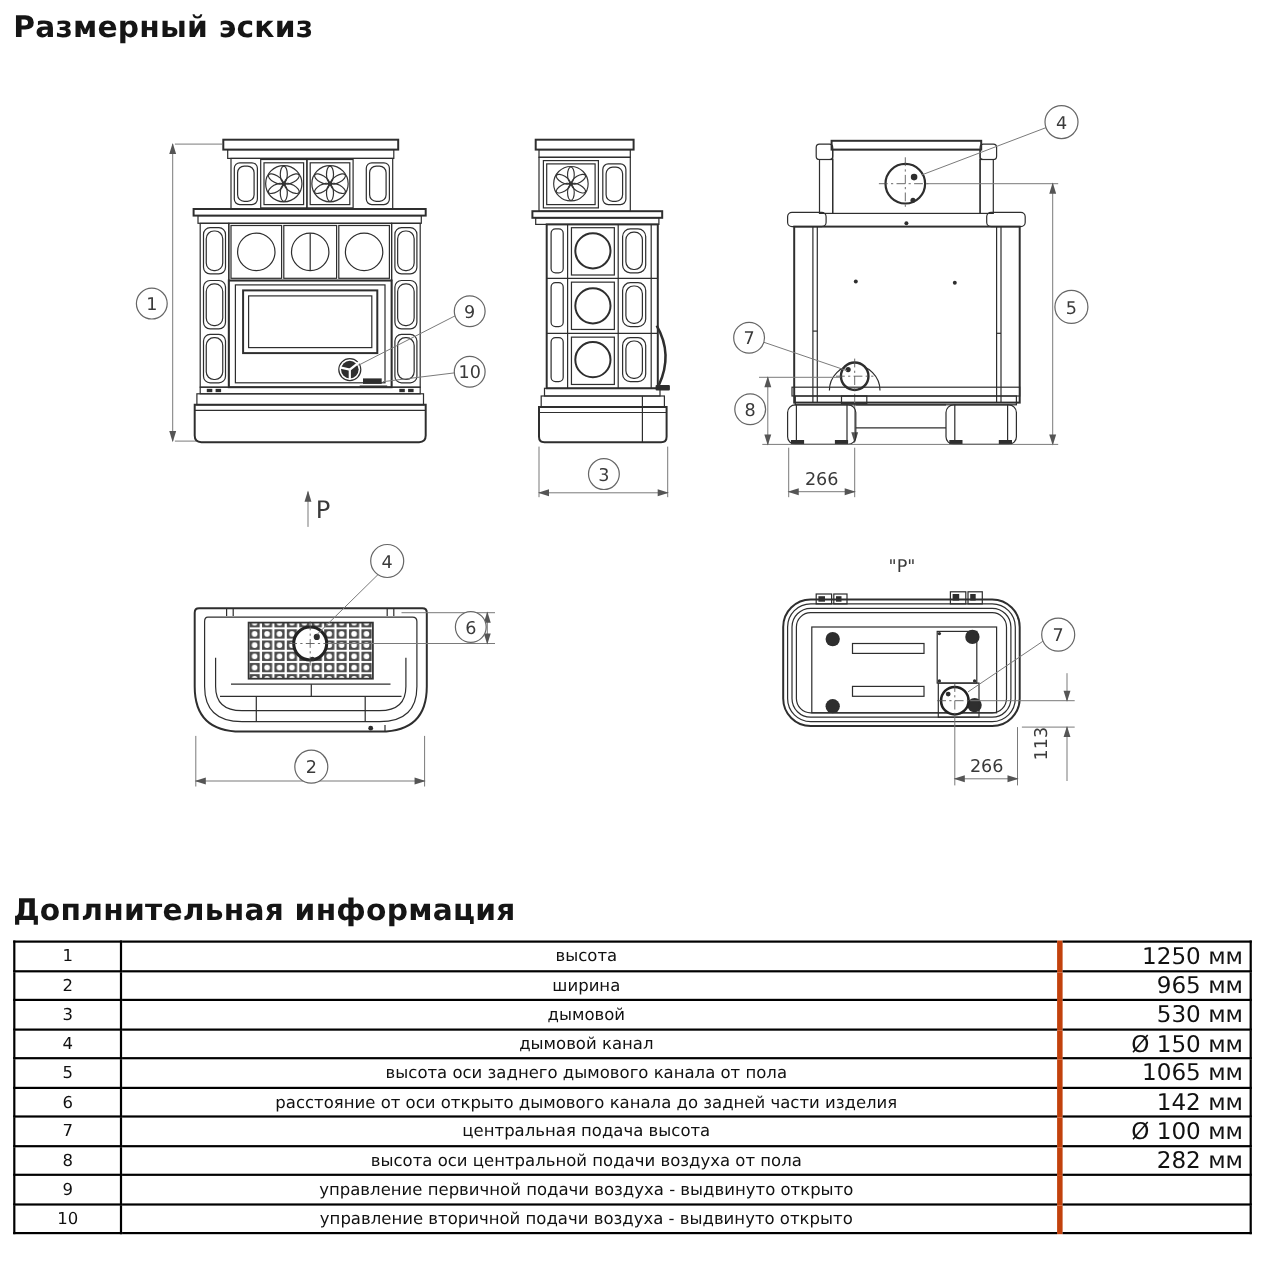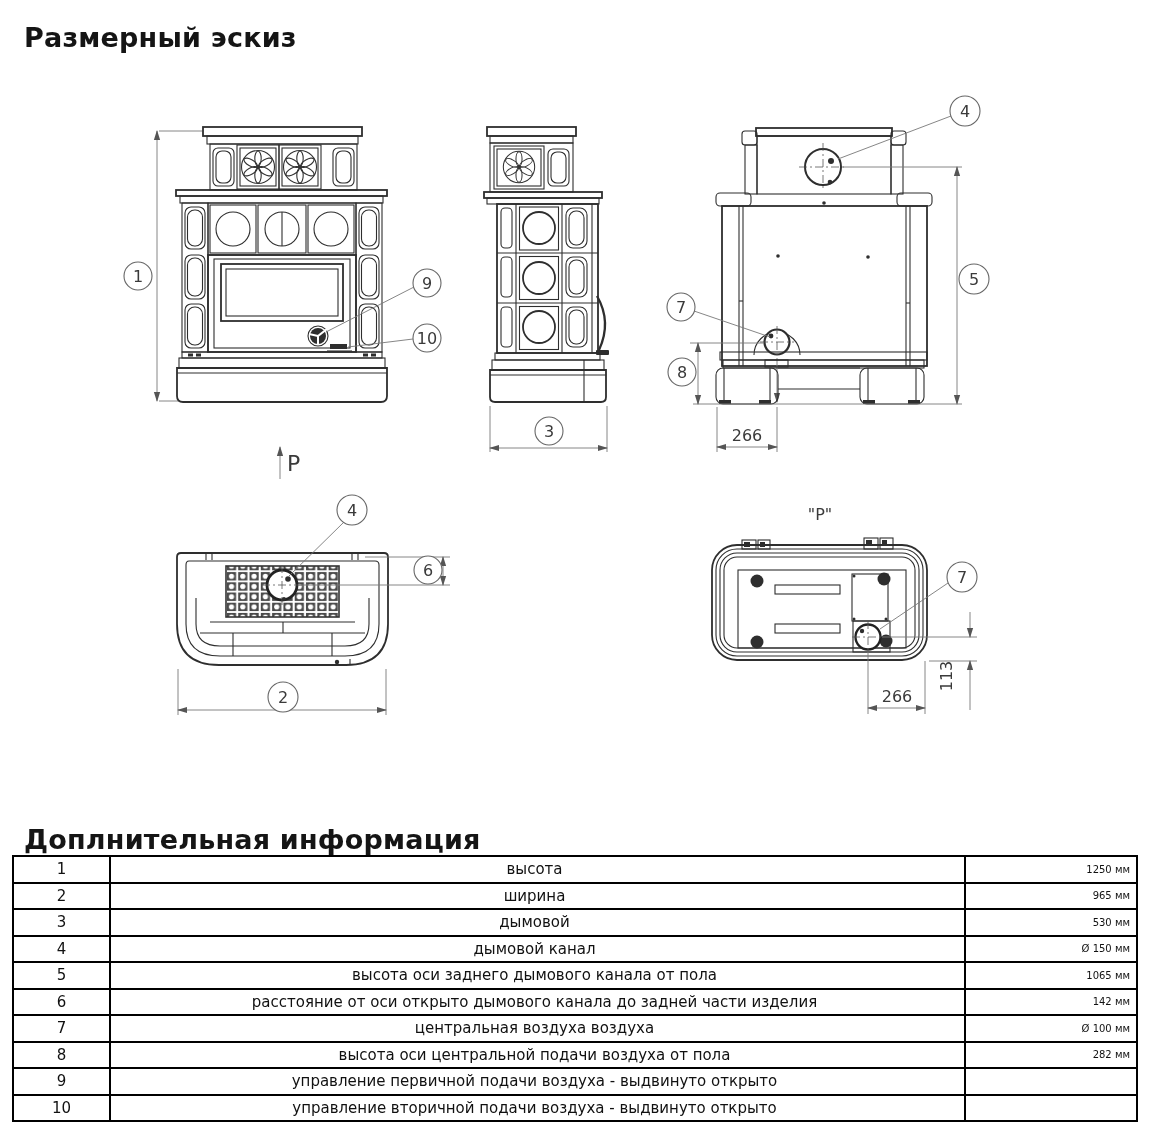--- a/index.html
+++ b/index.html
@@ -1,40 +1,40 @@
 <!DOCTYPE html>
 <html><head>
 <meta charset="utf-8">
 <style>
   html,body{margin:0;padding:0;background:#fff;}
   .page{position:relative;width:1150px;height:1147px;background:#fff;overflow:hidden;
         font-family:"DejaVu Sans","Liberation Sans",sans-serif;color:#111;}
   .h-title{position:absolute;left:12px;font-size:27px;font-weight:bold;color:#151515;
-           letter-spacing:.2px;margin:12px;white-space:nowrap;}
+           letter-spacing:.2px;margin:0;white-space:nowrap;}
   #title-main{top:10px;}
   #title-info{top:812px;}
   svg.drawing{position:absolute;left:0;top:0;width:1150px;height:800px;
               font-family:"DejaVu Sans","Liberation Sans",sans-serif;}
   .ln{stroke:#2e2e2e;fill:none;stroke-width:1.1;}
   .ln2{stroke:#2e2e2e;fill:none;stroke-width:1.8;}
   .thin{stroke:#787878;fill:none;stroke-width:0.9;}
   .cline{stroke:#555;fill:none;stroke-width:0.8;stroke-dasharray:8 3 2 3;}
   .cl{stroke:#666;fill:#fff;stroke-width:1.1;}
   .ct{fill:#3a3a3a;font-size:16px;text-anchor:middle;stroke:none;}
   .dt{fill:#3a3a3a;font-size:16px;text-anchor:middle;stroke:none;}
   .pt{fill:#3a3a3a;font-size:22px;stroke:none;}
   .dk{fill:#2e2e2e;stroke:none;}
   
   .info-table{position:absolute;left:12px;top:855px;width:1126px;border-collapse:collapse;
               table-layout:fixed;font-size:15px;color:#111;}
   .info-table td{border:2px solid #000;height:24.5px;padding:0 6px;overflow:hidden;
                  white-space:nowrap;vertical-align:middle;}
   .info-table td.num{width:83px;text-align:center;}
   .info-table td.desc{text-align:center;padding-left:0;}
-  .info-table td.val{width:158px;text-align:right;border-left:1px solid #c2410c;font-size:10px;}
+  .info-table td.val{width:158px;text-align:right;border-left:5px solid #c2410c;font-size:21px;}
 </style>
 </head>
 <body>
 
 <div class="page">
 
   <h1 class="h-title" id="title-main">Размерный эскиз</h1>
 
   <svg class="drawing" viewBox="0 0 1150 800">
     <defs>
@@ -398,21 +398,21 @@
         <td class="desc">высота оси заднего дымового канала от пола</td>
         <td class="val">1065 мм</td>
       </tr>
       <tr>
         <td class="num">6</td>
         <td class="desc">расстояние от оси открыто дымового канала до задней части изделия</td>
         <td class="val">142 мм</td>
       </tr>
       <tr>
         <td class="num">7</td>
-        <td class="desc">центральная воздуха воздуха</td>
+        <td class="desc">центральная подача высота</td>
         <td class="val">Ø 100 мм</td>
       </tr>
       <tr>
         <td class="num">8</td>
         <td class="desc">высота оси центральной подачи воздуха от пола</td>
         <td class="val">282 мм</td>
       </tr>
       <tr>
         <td class="num">9</td>
         <td class="desc">управление первичной подачи воздуха - выдвинуто открыто</td>

